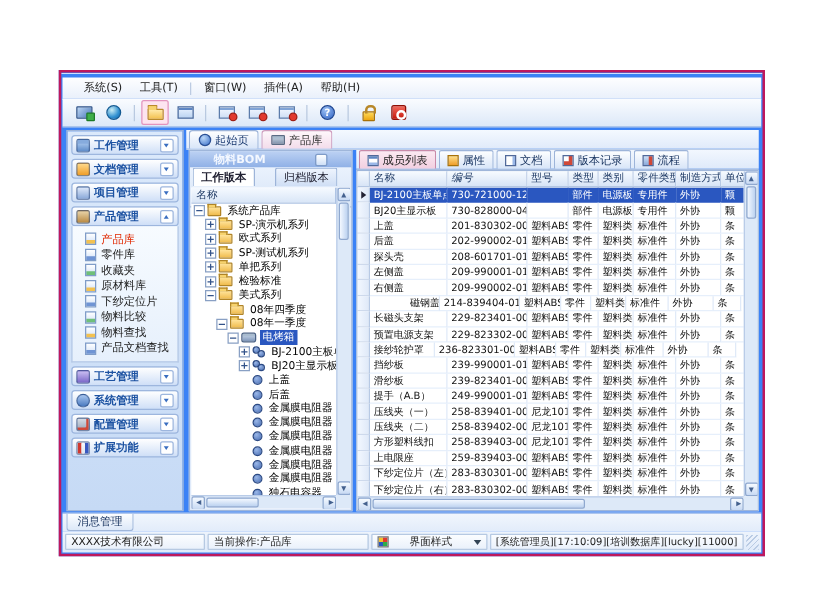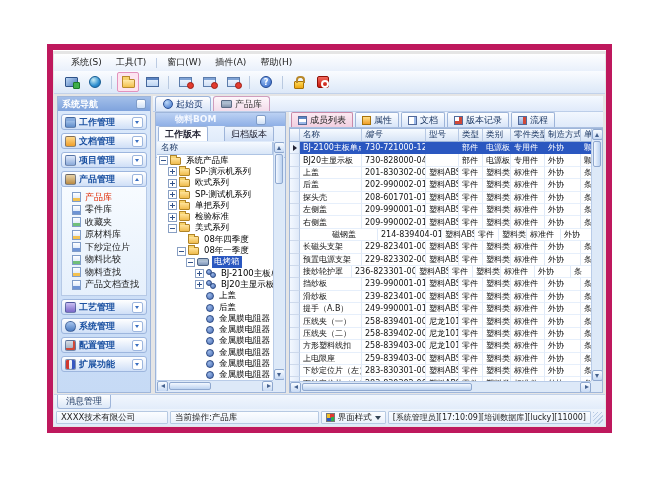--- a/index.html
+++ b/index.html
@@ -1,18 +1,18 @@
 <!DOCTYPE html>
 <html><head>
 <meta charset="utf-8">
 <style>
   html,body{margin:0;padding:0;width:660px;height:477px;background:#fff;overflow:hidden;
     font-family:"DejaVu Sans","Liberation Sans",sans-serif;-webkit-user-select:none}
-  .window{position:absolute;left:47px;top:44px;width:565px;height:389px;background:#e5e5e5;
-    border:6px solid #be185d;box-sizing:border-box;box-shadow:inset 0 1px 0 #fff}
+  .window{position:absolute;left:47px;top:56px;width:565px;height:389px;background:#3b82f6;
+    border:2px solid #be185d;box-sizing:border-box;box-shadow:inset 0 1px 0 #fff}
   
   .menubar{position:absolute;left:1px;top:4px;right:1px;height:17px;display:flex;align-items:center;
     background:linear-gradient(#fefeff,#e9f0fb);border-bottom:1px solid #d4dfef;padding-left:10px;font-size:9px;color:#222}
   .mitem{padding:2px 7px;cursor:default}
   .msep{width:1px;height:10px;background:#bccbe2;margin:0 3px}
   .toolbar{position:absolute;left:1px;top:21px;right:1px;height:22px;display:flex;align-items:center;gap:2px;
     background:linear-gradient(#fafcff,#dce8f8);border-bottom:1px solid #c2d2ea;padding-left:6px}
   .tbtn{width:20px;height:18px;display:flex;align-items:center;justify-content:center;border:1px solid transparent;border-radius:2px;flex:none}
   .tbtn.pressed{background:#fde4f0;border-color:#e393bd}
   .tsep{width:1px;height:13px;background:#b9c9e0;margin:0 3px;flex:none}
@@ -136,21 +136,21 @@
   .msgstrip{position:absolute;left:1px;right:1px;bottom:18px;height:15px;background:linear-gradient(#f1f6fd,#e2ecfa);
     border-top:1px solid #c2d2ea;display:flex;align-items:flex-start;box-sizing:border-box}
   .msgtab{margin-left:3px;height:13px;display:flex;align-items:center;padding:0 8px;font-size:9px;
     background:linear-gradient(#fdfeff,#dce8f8);border:1px solid #9fb6da;border-top:none;border-radius:0 0 3px 3px;color:#16325e}
   .statusbar{position:absolute;left:1px;right:1px;bottom:1px;height:17px;background:linear-gradient(#eef4fc,#dfeafa);
     display:flex;align-items:center;gap:2px;padding:0 2px;font-size:8.5px;color:#222;box-sizing:border-box}
   .scell{height:13px;border:1px solid #b6c9e2;background:linear-gradient(#fbfdff,#eaf1fb);display:flex;align-items:center;
     padding:0 4px;box-sizing:border-box;border-radius:1px;white-space:nowrap;overflow:hidden}
   .sc-company{width:112px;flex:none}
   .sc-op{flex:1}
-  .sc-style{flex:none;gap:3px}
+  .sc-style{flex:none;gap:17px}
   .sc-session{flex:none;font-size:8px;max-width:232px}
   .style-ico{width:9px;height:9px;border:1px solid #777;box-sizing:border-box;
     background:conic-gradient(#e23a2e 0 25%,#2fae49 0 50%,#2a57c0 0 75%,#f2c12e 0)}
   .sdrop{width:0;height:0;border-left:3px solid transparent;border-right:3px solid transparent;border-top:4px solid #345}
   .grip{width:10px;height:12px;background:repeating-linear-gradient(135deg,#b9cbe4 0 1px,transparent 1px 3px);flex:none}
 </style>
 </head>
 <body>
 
 <div class="window">
@@ -195,24 +195,20 @@
       <span class="tsep"></span>
       <span class="tbtn">
         <span class="ti ti-lock"></span>
       </span>
       <span class="tbtn">
         <span class="ti ti-power"></span>
       </span>
     </div>
 
   <div class="sidebar">
-    <div class="side-hd">
-      <span>系统导航</span>
-      <span class="hbtn"></span>
-    </div>
     <div id="nav-sections">
         <div class="nsec">
           <span class="nico nico-work"></span>
           <span class="nlbl">工作管理</span>
           <span class="nchev"></span>
         </div>
         <div class="nsec">
           <span class="nico nico-document"></span>
           <span class="nlbl">文档管理</span>
           <span class="nchev"></span>
@@ -540,21 +536,21 @@
               <div class="gc" style="width: 64px;">209-990002-01I</div>
               <div class="gc" style="width: 33px;">塑料ABS</div>
               <div class="gc" style="width: 24px;">零件</div>
               <div class="gc" style="width: 28px;">塑料类</div>
               <div class="gc" style="width: 34px;">标准件</div>
               <div class="gc" style="width: 36px;">外协</div>
               <div class="gc" style="width: 22px;">条</div>
             </div>
             <div class="grow">
               <div class="gc gutter" style="width: 10px;"></div>
-              <div class="gc" style="width: 78px; padding-left: 32px;">磁钢盖</div>
+              <div class="gc" style="width: 56px; padding-left: 32px;">磁钢盖</div>
               <div class="gc" style="width: 64px;">214-839404-01I</div>
               <div class="gc" style="width: 33px;">塑料ABS</div>
               <div class="gc" style="width: 24px;">零件</div>
               <div class="gc" style="width: 28px;">塑料类</div>
               <div class="gc" style="width: 34px;">标准件</div>
               <div class="gc" style="width: 36px;">外协</div>
               <div class="gc" style="width: 22px;">条</div>
             </div>
             <div class="grow">
               <div class="gc gutter" style="width: 10px;"></div>

